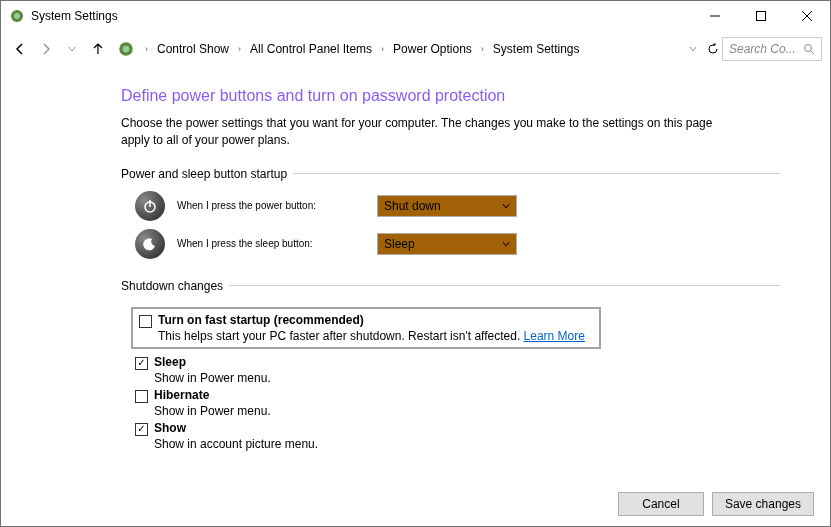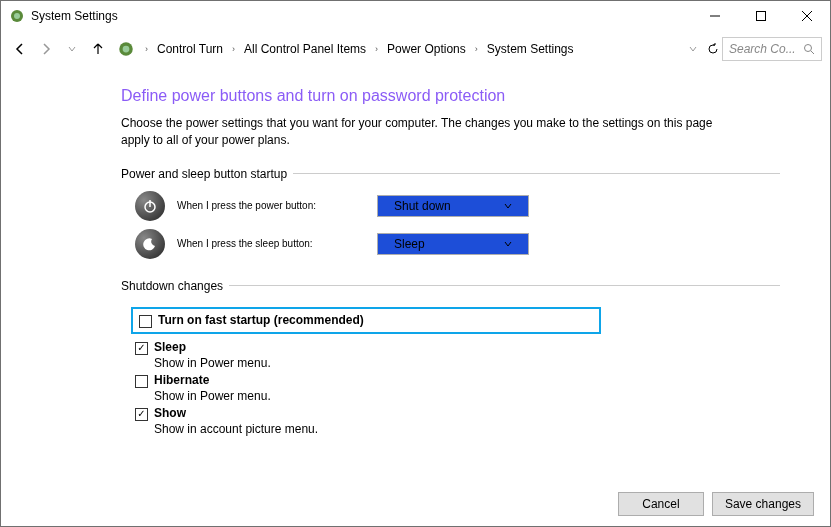--- a/index.html
+++ b/index.html
@@ -28,25 +28,25 @@
     .content { flex: 1; padding: 20px 50px 10px 120px; overflow: auto; }
     .heading { color: #8b5cf6; font-size: 16px; font-weight: normal; margin-bottom: 10px; }
     .subtext { font-size: 12px; line-height: 1.4; margin-bottom: 18px; max-width: 620px; }
     
     .section-label { font-size: 12px; display: flex; align-items: center; margin-bottom: 10px; }
     .section-label::after { content: ''; flex: 1; border-top: 1px solid #ccc; margin-left: 6px; }
     
     .button-row { display: flex; align-items: center; margin: 8px 0 8px 14px; }
     .round-icon { width: 30px; height: 30px; border-radius: 50%; background: radial-gradient(circle at 30% 30%, #888, #222); display: flex; align-items: center; justify-content: center; margin-right: 12px; }
     .row-label { width: 200px; font-size: 10px; }
-    .dropdown { width: 152px; height: 22px; border: 1px solid #adadad; background: #1d4ed8; display: flex; align-items: center; padding: 0 16px; font-size: 12px; cursor: pointer; }
+    .dropdown { width: 140px; height: 22px; border: 1px solid #adadad; background: #a16207; display: flex; align-items: center; padding: 0 6px; font-size: 12px; cursor: pointer; }
     .dropdown span { flex: 1; }
     
     .shutdown-section { margin-top: 20px; }
-    .highlight-box { border: 2px solid #0ea5e9; padding: 4px 6px; margin: 14px 0 6px 10px; max-width: 470px; }
+    .highlight-box { border: 2px solid #a3a3a3; padding: 4px 6px; margin: 14px 0 6px 10px; max-width: 470px; }
     .check-row { display: flex; align-items: flex-start; gap: 6px; }
     .checkbox { width: 13px; height: 13px; border: 1px solid #333; background: #fff; display: inline-flex; align-items: center; justify-content: center; font-size: 10px; line-height: 1; cursor: pointer; flex-shrink: 0; margin-top: 2px; }
     .check-label { font-size: 12px; }
     .check-label b { font-weight: bold; }
     .check-desc { font-size: 12px; margin-left: 19px; margin-top: 1px; }
     .link { color: #0066cc; text-decoration: underline; cursor: pointer; }
     .setting-item { margin: 3px 0 3px 14px; }
     
     .footer { display: flex; justify-content: flex-end; padding: 10px 16px; gap: 8px; }
     .footer-btn { min-width: 86px; height: 24px; border: 1px solid #adadad; background: #e1e1e1; font-size: 12px; cursor: pointer; padding: 0 12px; }
@@ -101,21 +101,21 @@
         <svg width="14" height="14" viewBox="0 0 14 14">
           <path d="M7 2 L3 6 M7 2 L11 6 M7 2 L7 12" fill="none" stroke="#000" stroke-width="1.2"></path>
         </svg>
       </div>
     <svg class="addr-icon" viewBox="0 0 16 16">
         <circle cx="8" cy="8" r="6" fill="#5a8a3a"></circle>
         <circle cx="8" cy="8" r="3" fill="#9c9"></circle>
       </svg>
     <span class="crumb-sep">›</span>
     <div class="breadcrumb">
-      <span class="crumb">Control Turn</span>
+      <span class="crumb">Control Show</span>
       <span class="crumb-sep">›</span>
       <span class="crumb">All Control Panel Items</span>
       <span class="crumb-sep">›</span>
       <span class="crumb">Power Options</span>
       <span class="crumb-sep">›</span>
       <span class="crumb">System Settings</span>
     </div>
     <div class="nav-end">
       <div class="nav-arrow disabled">
           <svg width="10" height="10" viewBox="0 0 10 10">
@@ -175,20 +175,21 @@
     </div>
 
     <div class="shutdown-section">
       <div class="section-label">Shutdown changes</div>
 
       <div class="highlight-box">
         <div class="check-row">
           <div class="checkbox"></div>
           <div class="check-label"><b>Turn on fast startup (recommended)</b></div>
         </div>
+        <div class="check-desc"><span>This helps start your PC faster after shutdown. Restart isn't affected. </span><span class="link">Learn More</span></div>
       </div>
 
       <div class="setting-item">
         <div class="check-row">
           <div class="checkbox">✓</div>
           <div class="check-label"><b>Sleep</b></div>
         </div>
         <div class="check-desc">Show in Power menu.</div>
       </div>
 

